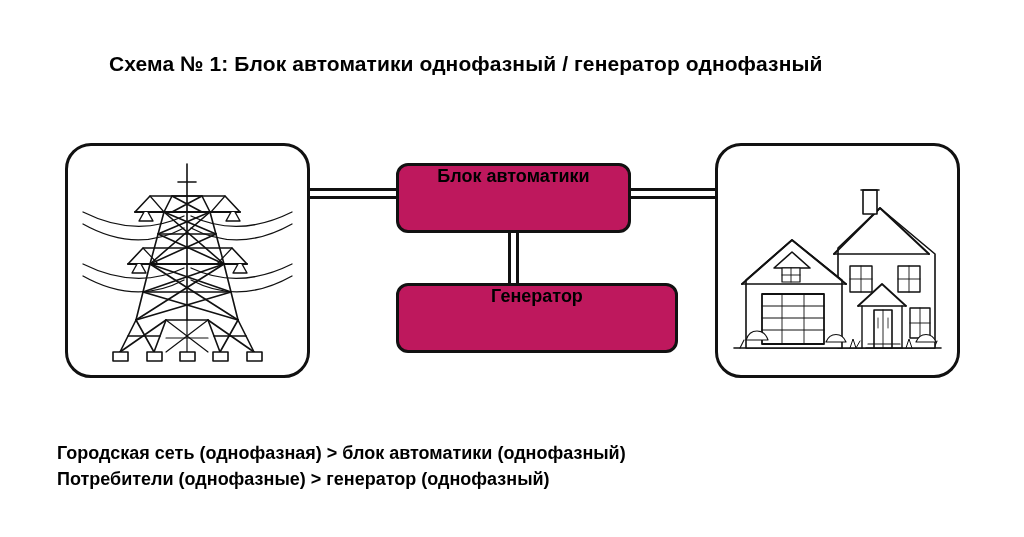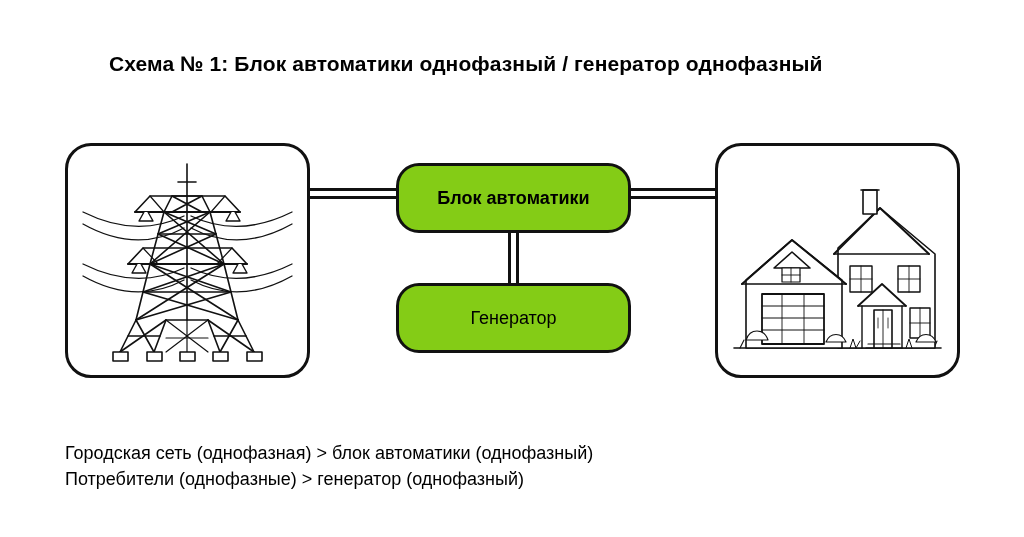--- a/index.html
+++ b/index.html
@@ -51,42 +51,42 @@
   }
   .panel.house-panel {
     left: 715px;
     top: 143px;
     width: 245px;
     height: 235px;
   }
 
   .block {
     position: absolute;
-    background: #84cc16;
+    background: #be185d;
     border: 3px solid #111111;
-    border-radius: 23px;
+    border-radius: 12px;
     box-sizing: border-box;
     display: flex;
-    align-items: center;
+    align-items: flex-start;
     justify-content: center;
     font-size: 18px;
     font-weight: bold;
   }
   .block.automation {
     left: 396px;
     top: 163px;
     width: 235px;
     height: 70px;
   }
   .block.generator {
     left: 396px;
     top: 283px;
-    width: 235px;
+    width: 282px;
     height: 70px;
-    font-weight: normal;
+    font-weight: bold;
   }
 
   
   .cable {
     position: absolute;
     background: #ffffff;
     border-top: 3px solid #111111;
     border-bottom: 3px solid #111111;
     box-sizing: border-box;
   }
@@ -129,25 +129,26 @@
   .art.house {
     left: 730px;
     top: 172px;
     width: 215px;
     height: 190px;
   }
 
   
   .caption {
     position: absolute;
-    left: 65px;
+    left: 57px;
     top: 440px;
     font-size: 18px;
     line-height: 26px;
     white-space: nowrap;
+    font-weight: bold;
   }
   .caption div { display: block; }
 </style>
 </head>
 <body>
 
 <div id="canvas">
 
   <div class="title">Схема № 1: Блок автоматики однофазный / генератор однофазный</div>
 

